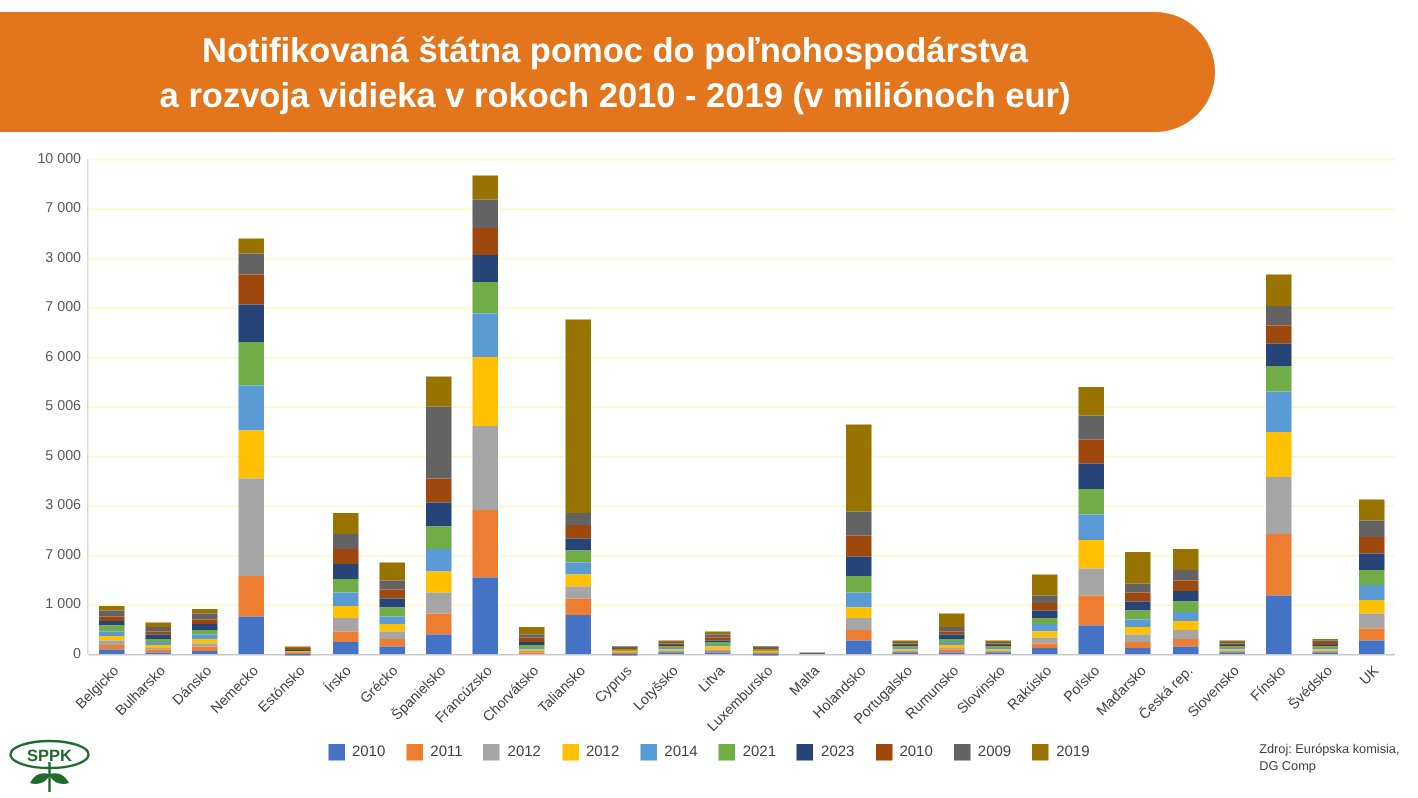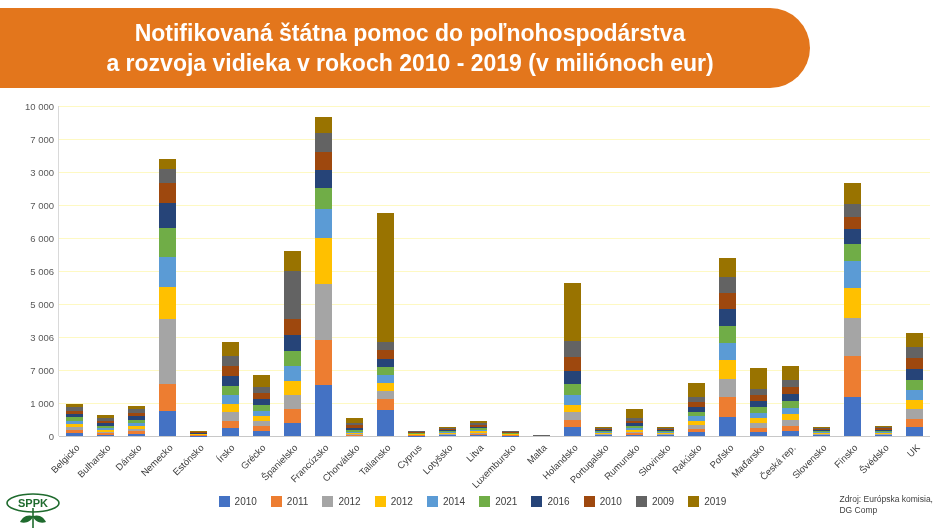--- a/index.html
+++ b/index.html
@@ -695,21 +695,21 @@
     <div class="legend-item">
       <span class="legend-swatch" style="background: rgb(91, 155, 213);"></span>
       <span>2014</span>
     </div>
     <div class="legend-item">
       <span class="legend-swatch" style="background: rgb(112, 173, 71);"></span>
       <span>2021</span>
     </div>
     <div class="legend-item">
       <span class="legend-swatch" style="background: rgb(38, 68, 120);"></span>
-      <span>2016</span>
+      <span>2023</span>
     </div>
     <div class="legend-item">
       <span class="legend-swatch" style="background: rgb(158, 72, 14);"></span>
       <span>2010</span>
     </div>
     <div class="legend-item">
       <span class="legend-swatch" style="background: rgb(99, 99, 99);"></span>
       <span>2009</span>
     </div>
     <div class="legend-item">

